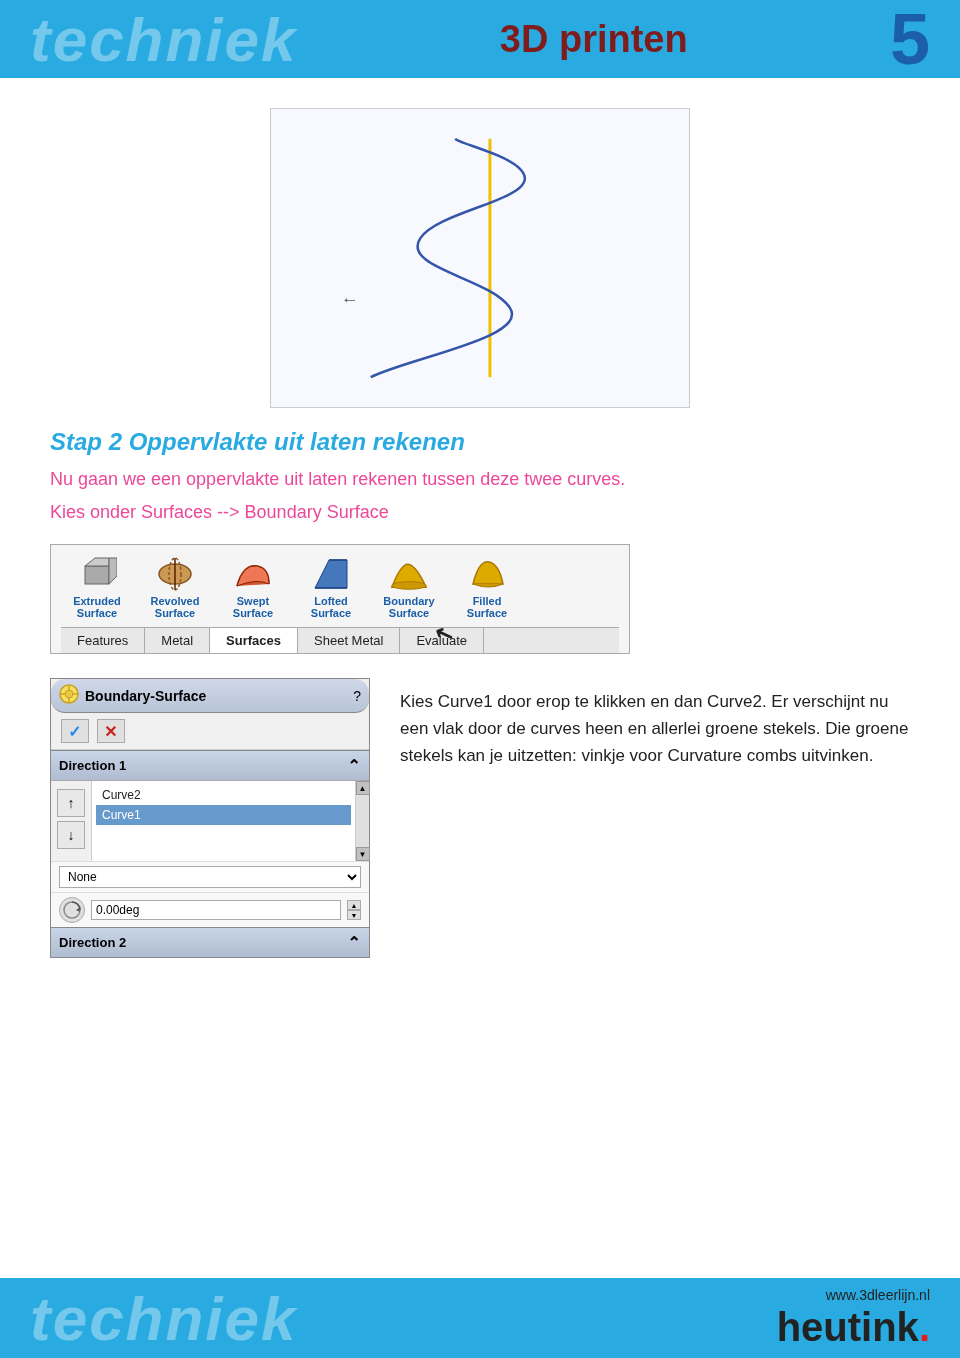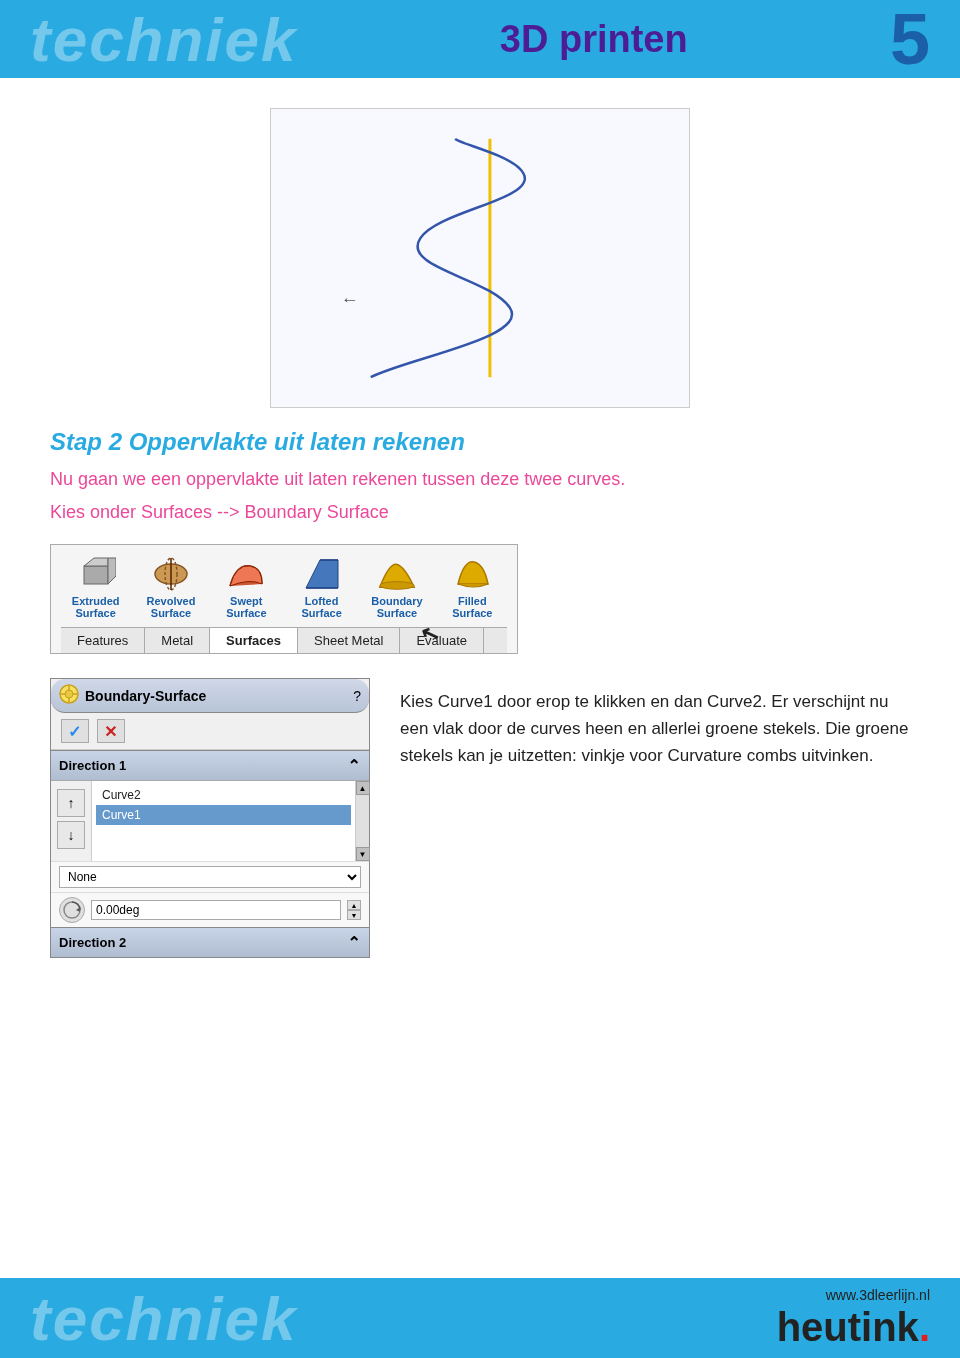--- a/index.html
+++ b/index.html
@@ -26,21 +26,21 @@
       font-size: 62px;
       font-weight: bold;
       font-style: italic;
       color: rgba(255,255,255,0.35);
       letter-spacing: 2px;
       font-family: Arial, sans-serif;
     }
     .header-title {
       font-size: 38px;
       font-weight: bold;
-      color: #4c1d95;
+      color: #7f1d1d;
       font-family: Arial, sans-serif;
     }
     .header-number {
       font-size: 72px;
       font-weight: bold;
       color: #1a5fa8;
       font-family: Arial, sans-serif;
       line-height: 1;
     }
 
@@ -78,21 +78,21 @@
       margin-bottom: 6px;
       line-height: 1.5;
     }
 
     
     .toolbar-area {
       border: 1px solid #aaa;
       background: #f5f5f5;
       margin: 18px 0 24px 0;
       padding: 10px 10px 0 10px;
-      width: 468px;
+      width: 580px;
     }
     .toolbar-icons {
       display: flex;
       align-items: flex-end;
       gap: 6px;
       padding-bottom: 8px;
     }
     .toolbar-icon-item {
       display: flex;
       flex-direction: column;

